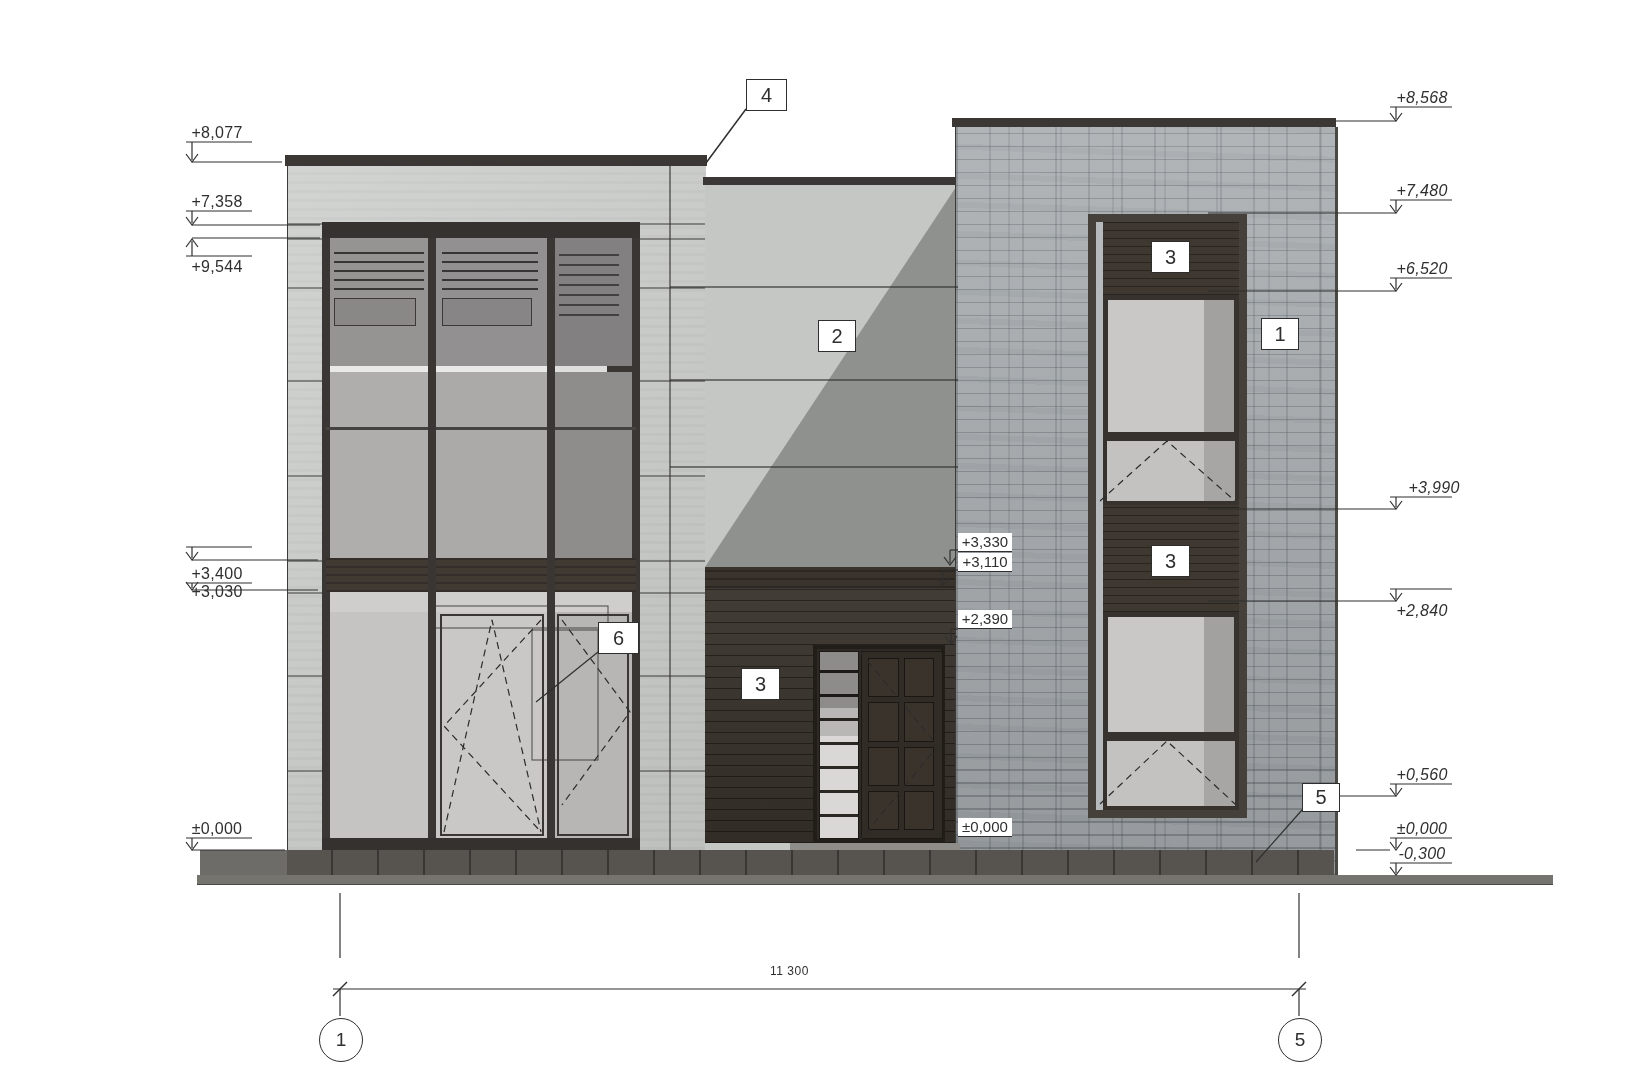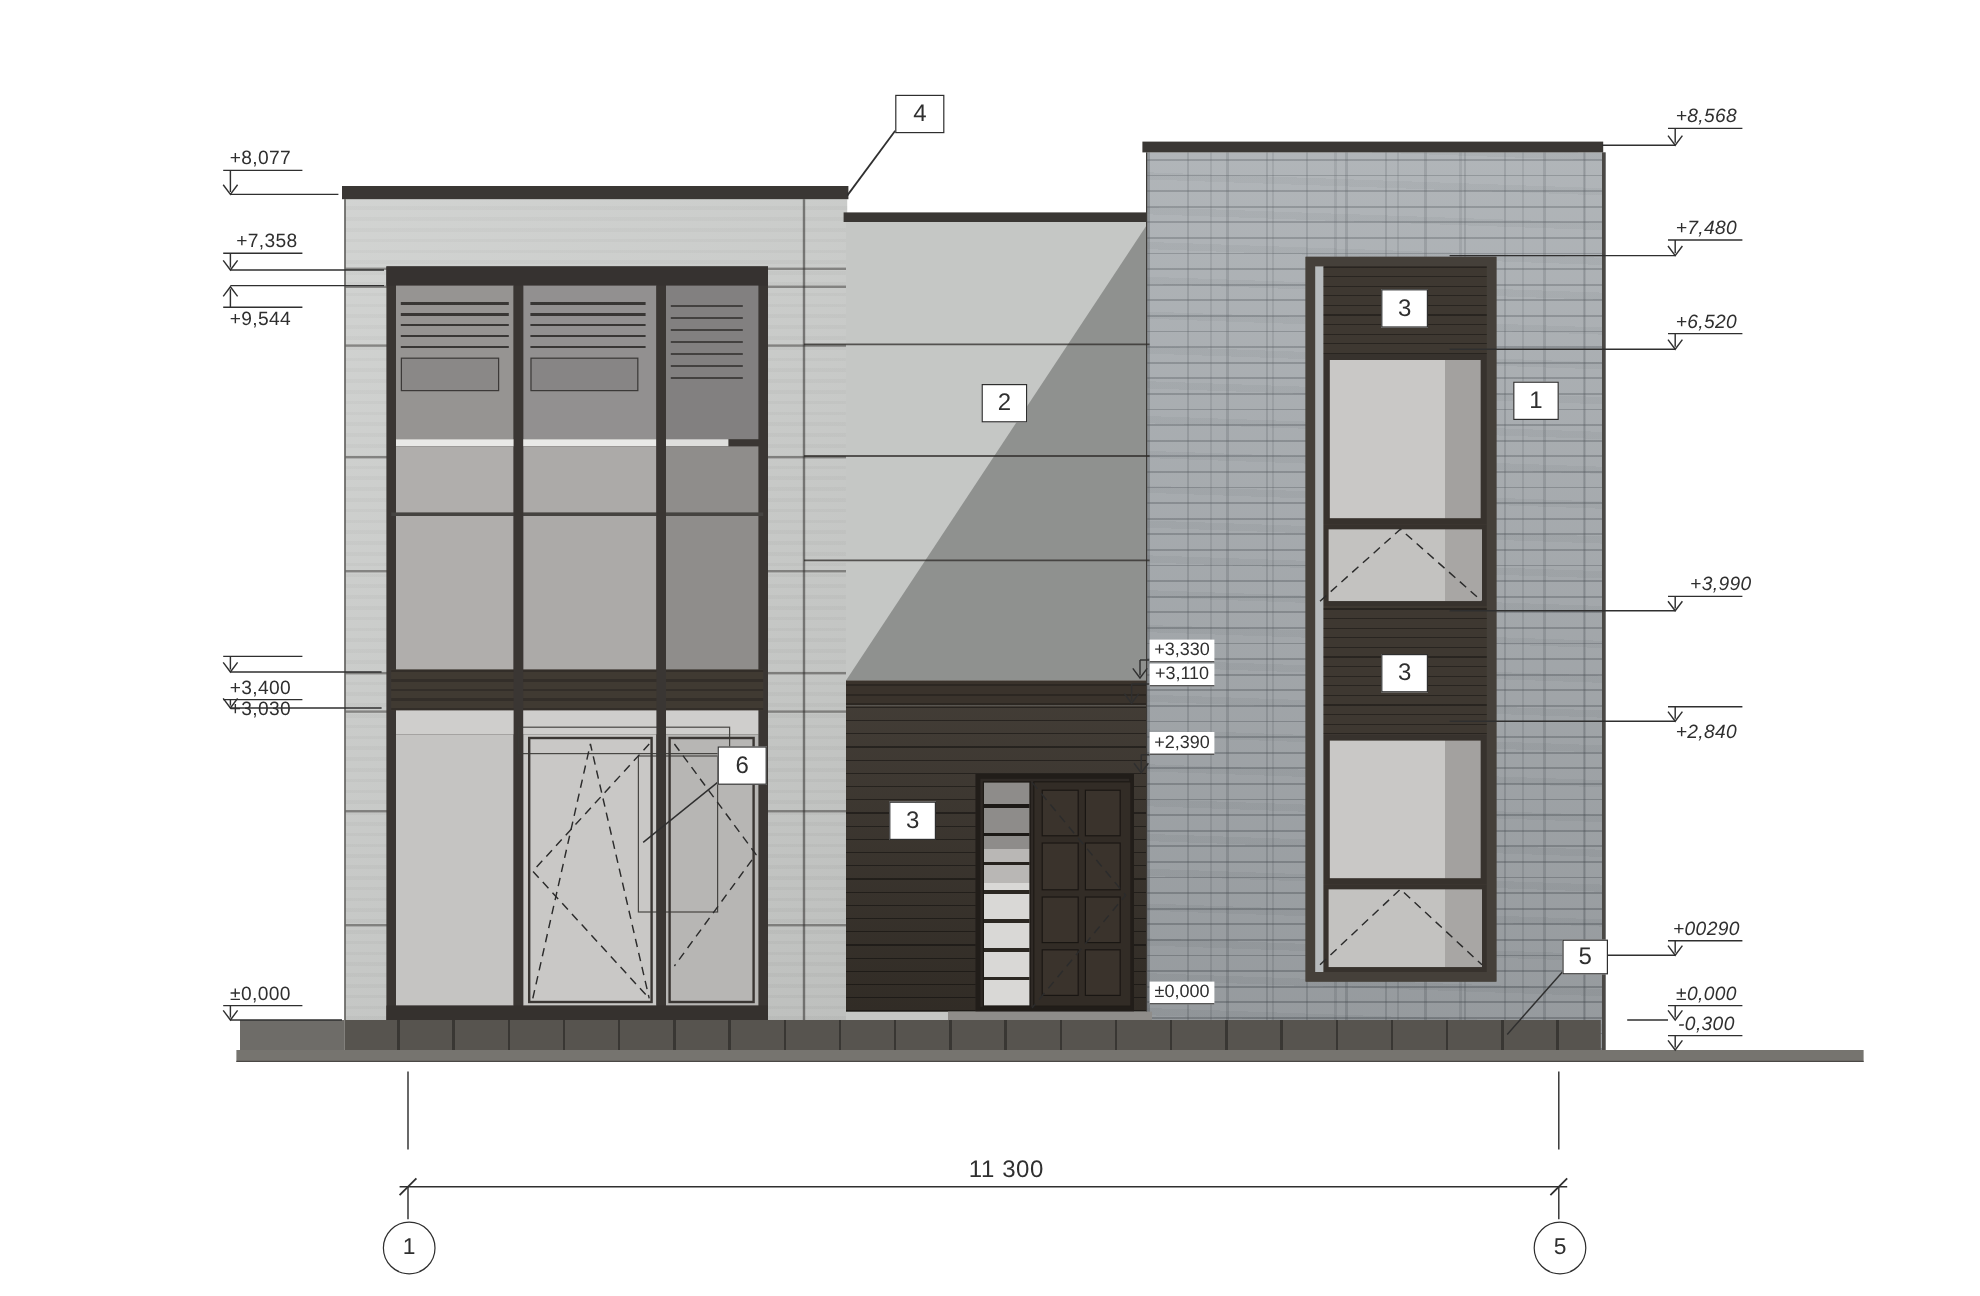--- a/index.html
+++ b/index.html
@@ -26,21 +26,21 @@
   
   .lvl{position:absolute;width:62px;font-size:16px;letter-spacing:.3px;text-align:center;
        color:#2f2f2f;white-space:nowrap;}
   .lvl.r{width:60px;font-style:italic;}
   .mbox{position:absolute;width:54px;height:18px;background:#ffffff;font-size:15px;
         text-align:center;line-height:18px;border-bottom:1.3px solid #2f2f2f;white-space:nowrap;}
   .cbox{position:absolute;background:#ffffff;border:1.3px solid #2e2e2e;display:flex;
         align-items:center;justify-content:center;font-size:20px;}
   .bubble{position:absolute;width:42px;height:42px;border:1.6px solid #2e2e2e;border-radius:50%;
         background:#fff;display:flex;align-items:center;justify-content:center;font-size:19px;}
-  .dimtxt{position:absolute;font-size:20px;text-align:right;letter-spacing:.5px;}
+  .dimtxt{position:absolute;font-size:12px;text-align:left;letter-spacing:.5px;}
   svg{position:absolute;left:0;top:0;}
   .ann{stroke:#2f2f2f;stroke-width:1.2;fill:none;}
   .thick{stroke-width:1.5;}
   .dash{stroke:#2b2b2b;stroke-width:1.2;fill:none;stroke-dasharray:7 5;}
   .slab{stroke:rgba(45,43,40,.75);stroke-width:1.5;fill:none;}
   .thin{stroke:rgba(58,56,53,.9);stroke-width:1;fill:none;}
 </style>
 </head>
 <body>
 
@@ -294,32 +294,32 @@
       <line class="ann" x1="340" y1="989" x2="340" y2="1016"></line>
       <line class="ann" x1="1299" y1="893" x2="1299" y2="958"></line>
       <line class="ann" x1="1299" y1="989" x2="1299" y2="1016"></line>
       <line class="ann" x1="333" y1="989" x2="1306" y2="989"></line>
       <line class="ann thick" x1="333" y1="996" x2="347" y2="982"></line>
       <line class="ann thick" x1="1292" y1="996" x2="1306" y2="982"></line>
     </g>
   </svg>
 
   <div class="lvl" style="left:186px;top:124px;">+8,077</div>
-  <div class="lvl" style="left:186px;top:193px;text-align:right;">+7,358</div>
+  <div class="lvl" style="left:186px;top:193px;">+7,358</div>
   <div class="lvl" style="left:186px;top:258px;">+9,544</div>
   <div class="lvl" style="left:186px;top:529px;margin-top:36px;">+3,400</div>
   <div class="lvl" style="left:186px;top:565px;margin-top:18px;">+3,030</div>
   <div class="lvl" style="left:186px;top:820px;">±0,000</div>
 
   <div class="lvl r" style="left:1392px;top:89px;">+8,568</div>
   <div class="lvl r" style="left:1392px;top:182px;">+7,480</div>
   <div class="lvl r" style="left:1392px;top:260px;">+6,520</div>
   <div class="lvl r" style="left:1404px;top:479px;">+3,990</div>
   <div class="lvl r" style="left:1392px;top:589px;margin-top:13px;">+2,840</div>
-  <div class="lvl r" style="left:1392px;top:766px;">+00290</div>
+  <div class="lvl r" style="left:1392px;top:766px;">+0,560</div>
   <div class="lvl r" style="left:1392px;top:820px;">±0,000</div>
   <div class="lvl r" style="left:1392px;top:845px;">-0,300</div>
 
   <div class="mbox" style="left:958px;top:533px;">+3,330</div>
   <div class="mbox" style="left:958px;top:553px;">+3,110</div>
   <div class="mbox" style="left:958px;top:610px;">+2,390</div>
   <div class="mbox" style="left:958px;top:818px;">±0,000</div>
 
   <div class="cbox" style="left:746px;top:79px;width:39px;height:30px;">4</div>
   <div class="cbox" style="left:818px;top:320px;width:36px;height:30px;">2</div>

